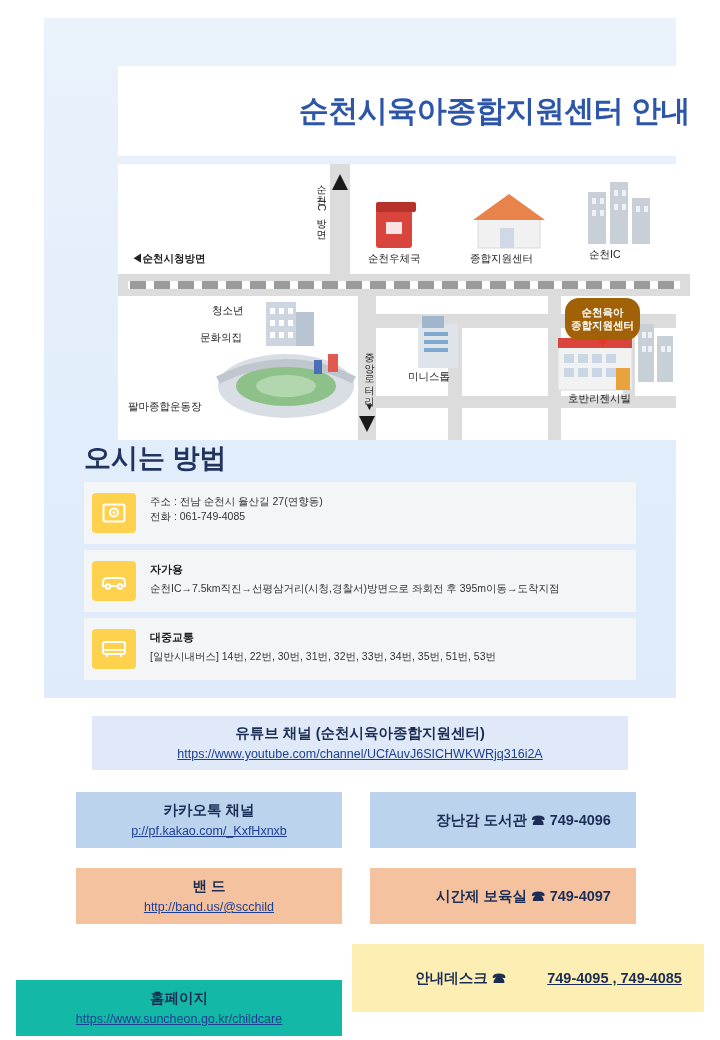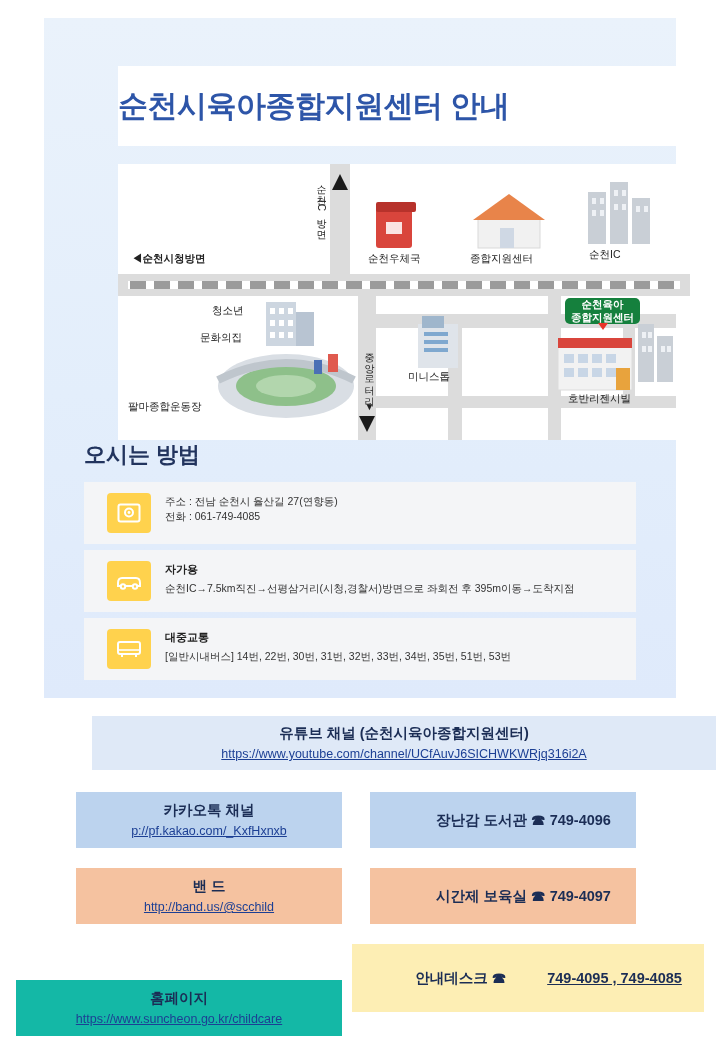--- a/index.html
+++ b/index.html
@@ -24,25 +24,25 @@
     height: 680px;
     background: linear-gradient(180deg, #eaf2fb 0%, #e3eefb 55%, #dfeafb 100%);
   }
 
   
   .title-card {
     position: absolute;
     left: 74px;
     top: 48px;
     width: 572px;
-    height: 80px;
+    height: 90px;
     background: #ffffff;
     display: flex;
     align-items: center;
-    justify-content: flex-start;
+    justify-content: flex-end;
   }
   .title-text {
     font-size: 30px;
     font-weight: bold;
     color: #2d55a8;
     letter-spacing: -0.5px;
   }
 
   
   .map-card {
@@ -67,62 +67,62 @@
   .map-label.bold { font-weight: bold; }
   .vert-label {
     position: absolute;
     font-size: 10px;
     color: #222;
     writing-mode: vertical-rl;
     letter-spacing: 1px;
   }
   .center-badge {
     position: absolute;
-    background: #15803d;
+    background: #a16207;
     color: #fff;
     font-size: 10.5px;
     font-weight: bold;
     line-height: 13px;
     text-align: center;
-    padding: 0 6px;
-    border-radius: 5px;
+    padding: 8px 6px;
+    border-radius: 14px;
   }
   .center-badge:after {
     content: "";
     position: absolute;
     left: 50%;
     bottom: -6px;
     margin-left: -5px;
     border-left: 5px solid transparent;
     border-right: 5px solid transparent;
     border-top: 7px solid #e8342a;
   }
 
   
   .howto-heading {
     position: absolute;
     left: 84px;
     top: 440px;
-    font-size: 22px;
+    font-size: 27px;
     font-weight: bold;
     color: #22345e;
   }
 
   
   .info-list {
     position: absolute;
     left: 84px;
     top: 482px;
     width: 552px;
   }
   .info-row {
     display: flex;
     align-items: flex-start;
     background: #f4f5f7;
-    padding: 11px 23px;
+    padding: 11px 8px;
     margin-bottom: 6px;
   }
   .info-icon {
     width: 44px;
     height: 40px;
     flex: 0 0 44px;
     background: #ffd24d;
     border-radius: 4px;
     margin-right: 14px;
     display: flex;
@@ -382,21 +382,21 @@
       </div>
       <div class="info-body">
         <div class="info-title">대중교통</div>
         <div class="info-line">[일반시내버스] 14번, 22번, 30번, 31번, 32번, 33번, 34번, 35번, 51번, 53번</div>
       </div>
     </div>
 
   </div>
 </div>
 
-<div class="link-box" style="left:92px; top:716px; width:624px; height:54px; background:#dfe9f7;">
+<div class="link-box" style="left:92px; top:716px; width:536px; height:54px; background:#dfe9f7;">
   <div class="lb-title">유튜브 채널 (순천시육아종합지원센터)</div>
   <div class="lb-url">https://www.youtube.com/channel/UCfAuvJ6SICHWKWRjq316i2A</div>
 </div>
 
 <div class="link-box" style="left:76px; top:792px; width:266px; height:56px; background:#bcd3ee;">
   <div class="lb-title">카카오톡 채널</div>
   <div class="lb-url">p://pf.kakao.com/_KxfHxnxb</div>
 </div>
 
 <div class="link-box" style="left:370px; top:792px; width:266px; height:56px; background:#bcd3ee;">

